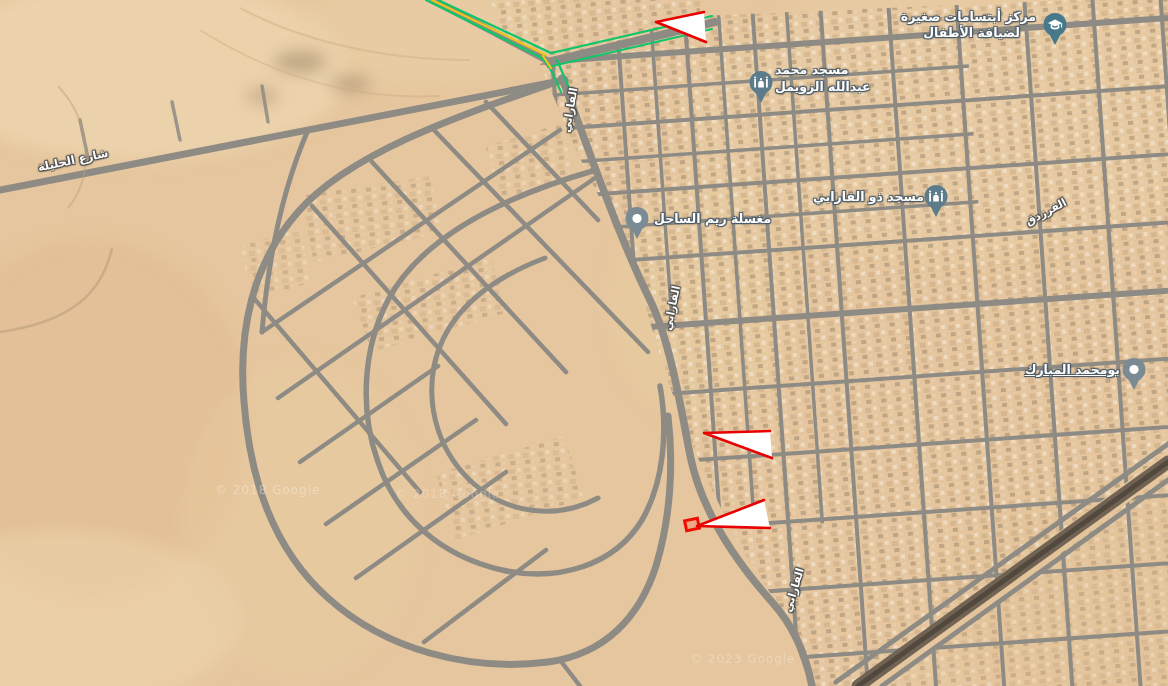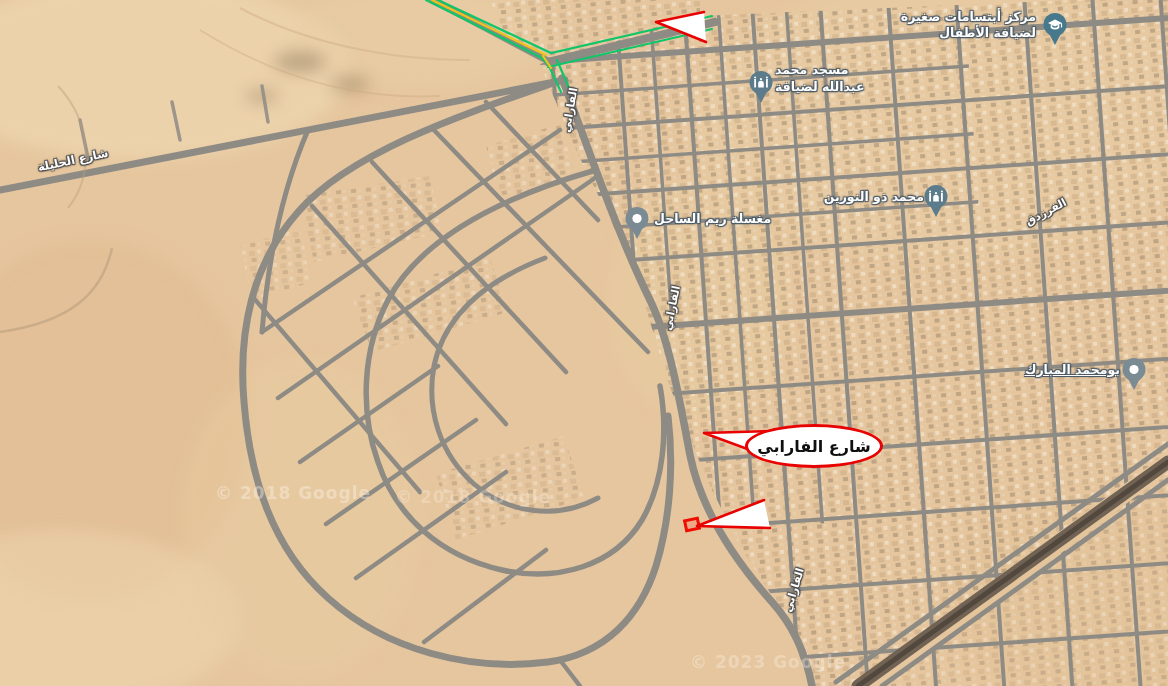--- a/index.html
+++ b/index.html
@@ -15,21 +15,21 @@
     position:absolute;color:#fff;font-weight:bold;font-size:11px;white-space:nowrap;
     text-shadow:1px 1px 1px #4c4c4c,-1px -1px 1px #4c4c4c,1px -1px 1px #4c4c4c,-1px 1px 1px #4c4c4c,0 0 3px #3a3a3a;
     transform:translate(-50%,-50%);
   }
   .poi-label{
     position:absolute;color:#fff;font-weight:bold;font-size:12.5px;white-space:nowrap;line-height:15px;
     text-shadow:1px 1px 1px #4b5a66,-1px -1px 1px #4b5a66,1px -1px 1px #4b5a66,-1px 1px 1px #4b5a66,0 0 3px #3f4d58;
   }
   .poi-label.ralign{text-align:left;}
   .watermark{
-    position:absolute;font-size:17px;font-weight:bold;letter-spacing:1px;white-space:nowrap;
+    position:absolute;font-size:12px;font-weight:normal;letter-spacing:1px;white-space:nowrap;
     color:rgba(252,247,238,0.38);
     text-align:center;
   }
   
   .pin{position:absolute;width:26px;height:34px;}
   
   .callout{
     position:absolute;background:#fff;border:3px solid #e80202;border-radius:50%;
     display:flex;align-items:center;justify-content:center;box-sizing:border-box;
   }
@@ -163,54 +163,54 @@
   <div class="pin" style="left:1042px;top:12px;">
     <svg width="26" height="34" viewBox="0 0 26 34">
       <path d="M13,33 L6.5,20.5 A11.5 11.5 0 0 0 19.5,20.5 Z" fill="#47798c"></path>
       <circle cx="13" cy="12.5" r="11.5" fill="#47798c"></circle>
       <polygon points="13,7.5 20,11 13,14.5 6,11" fill="#fff"></polygon>
       <path d="M9.5,12.5 L9.5,15.5 Q13,17.8 16.5,15.5 L16.5,12.5" fill="none" stroke="#fff" stroke-width="1.6"></path>
       <path d="M19.5,11.2 L19.5,15.5" stroke="#fff" stroke-width="1.2"></path>
     </svg>
   </div>
   <div class="poi-label ralign" dir="rtl" style="right:132px;top:9px;">مركز أبتسامات صغيرة</div>
-  <div class="poi-label ralign" dir="rtl" style="right:132px;top:25px;">لضيافة الأطفال</div>
+  <div class="poi-label ralign" dir="rtl" style="right:148px;top:25px;">لضيافة الأطفال</div>
 
   <div class="pin" style="left:748px;top:70px;">
     <svg width="26" height="34" viewBox="0 0 26 34">
       <path d="M13,33 L6.5,20.5 A11.5 11.5 0 0 0 19.5,20.5 Z" fill="#5c7c8c"></path>
       <circle cx="13" cy="12.5" r="11.5" fill="#5c7c8c"></circle>
       <g fill="#fff">
         <rect x="6.2" y="9" width="1.8" height="8.5"></rect>
         <rect x="18" y="9" width="1.8" height="8.5"></rect>
         <path d="M10.2,17.5 L10.2,13.5 A2.8 2.8 0 0 1 15.8,13.5 L15.8,17.5 Z"></path>
         <circle cx="7.1" cy="7.5" r="1"></circle>
         <circle cx="18.9" cy="7.5" r="1"></circle>
         <circle cx="13" cy="9.2" r="1.1"></circle>
       </g>
     </svg>
   </div>
   <div class="poi-label" dir="rtl" style="left:775px;top:62px;text-align:center;">مسجد محمد</div>
-  <div class="poi-label" dir="rtl" style="left:775px;top:79px;">عبدالله لضيافة</div>
+  <div class="poi-label" dir="rtl" style="left:775px;top:79px;">عبدالله الزويمل</div>
 
   <div class="pin" style="left:923px;top:184px;">
     <svg width="26" height="34" viewBox="0 0 26 34">
       <path d="M13,33 L6.5,20.5 A11.5 11.5 0 0 0 19.5,20.5 Z" fill="#5c7c8c"></path>
       <circle cx="13" cy="12.5" r="11.5" fill="#5c7c8c"></circle>
       <g fill="#fff">
         <rect x="6.2" y="9" width="1.8" height="8.5"></rect>
         <rect x="18" y="9" width="1.8" height="8.5"></rect>
         <path d="M10.2,17.5 L10.2,13.5 A2.8 2.8 0 0 1 15.8,13.5 L15.8,17.5 Z"></path>
         <circle cx="7.1" cy="7.5" r="1"></circle>
         <circle cx="18.9" cy="7.5" r="1"></circle>
         <circle cx="13" cy="9.2" r="1.1"></circle>
       </g>
     </svg>
   </div>
-  <div class="poi-label ralign" dir="rtl" style="right:244px;top:189px;">محمد ذو النورين</div>
+  <div class="poi-label ralign" dir="rtl" style="right:244px;top:189px;">مسجد ذو الفارابي</div>
 
   <div class="pin" style="left:624px;top:206px;">
     <svg width="26" height="34" viewBox="0 0 26 34">
       <path d="M13,33 L6.5,20.5 A11.5 11.5 0 0 0 19.5,20.5 Z" fill="#7b8b94"></path>
       <circle cx="13" cy="12.5" r="11.5" fill="#7b8b94"></circle>
       <circle cx="13" cy="12.5" r="4.6" fill="#fff"></circle>
     </svg>
   </div>
   <div class="poi-label" dir="rtl" style="left:654px;top:211px;">مغسلة ريم الساحل</div>
 
@@ -226,17 +226,14 @@
   <div class="property-marker" style="left:684px;top:518px;width:16px;height:13px;"></div>
 
   <svg class="overlay">
     <g fill="#ffffff" stroke="#e80202" stroke-width="2.6" stroke-linejoin="round" stroke-linecap="round">
       <path d="M704,12 L656,22 L706,42"></path>
       <path d="M770,431 L704,433 L772,458"></path>
       <path d="M764,500 L697,526 L770,528"></path>
     </g>
   </svg>
 
-  <div class="callout" style="left:745px;top:424px;width:138px;height:44px;">
-    <span class="callout-text" dir="rtl" style="font-size:16px;">شارع الفارابي</span>
-  </div>
 
 </div>
 
 </body></html>

